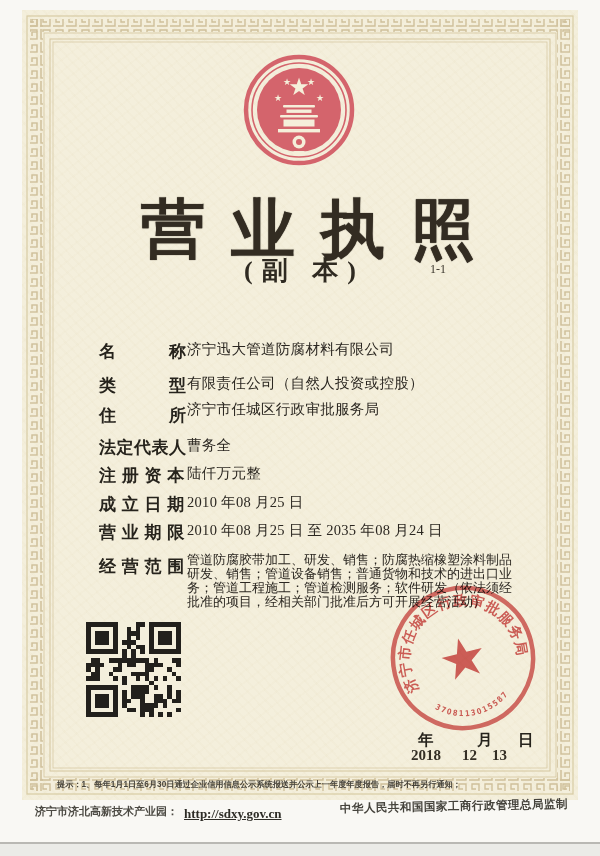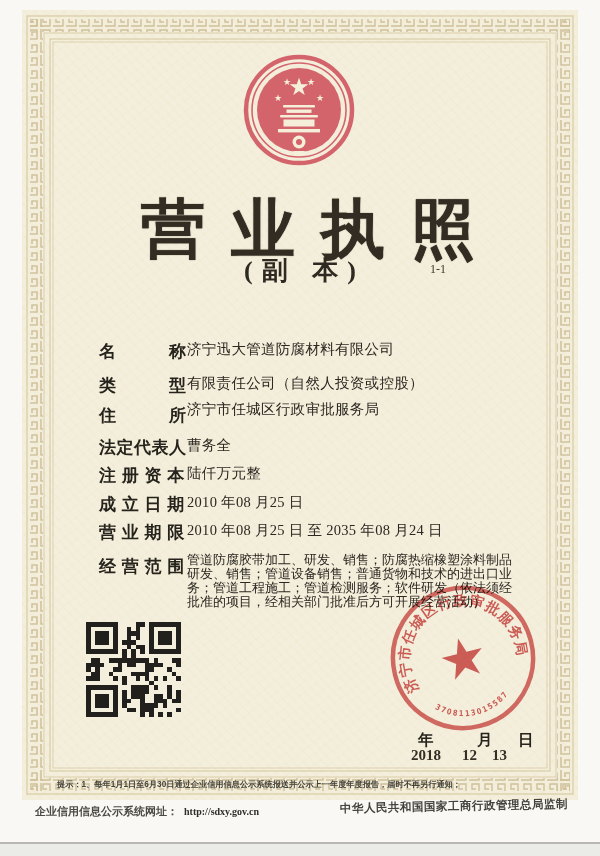--- a/index.html
+++ b/index.html
@@ -65,21 +65,21 @@
   .sn-y{left:349px;margin-left:40px;} .sn-m{left:415px;margin-left:25px;} .sn-d{left:470px;}
   
   .notice{position:absolute;color:#45423a;font-weight:600;font-size:8.2px;letter-spacing:0;white-space:nowrap;}
   .notice1{left:35px;top:769px;}
   .notice2{left:53px;top:753px;}
   
   .qr{position:absolute;left:64px;top:612px;}
   .seal{position:absolute;left:353px;top:560px;mix-blend-mode:multiply;opacity:0.88;transform:rotate(-14deg);}
   
   .footer-label{position:absolute;left:35px;top:804px;font-weight:700;font-size:11px;color:#4c4a43;}
-  .footer-url{position:absolute;left:184px;top:806px;font-family:"Liberation Serif", serif;font-weight:700;font-size:10px;color:#2e2c26;}
+  .footer-url{position:absolute;left:184px;top:806px;font-family:"Liberation Serif", serif;font-weight:700;font-size:13px;color:#2e2c26;text-decoration:underline;}
   .footer-issuer{position:absolute;left:330px;top:799px;width:238px;text-align:right;font-weight:700;font-size:11.5px;color:#45433c;transform:rotate(-1.2deg);letter-spacing:0.5px;}
   .bottom-line{position:absolute;left:0;top:842px;width:600px;height:2px;background:#b9b8b3;}
   .bottom-strip{position:absolute;left:0;top:844px;width:600px;height:12px;background:#ebebe7;}
 </style>
 </head>
 <body>
 
 <div class="paper">
 
   <svg class="border-svg" width="548" height="780" viewBox="0 0 548 780">
@@ -318,17 +318,17 @@
     <text font-size="14" font-weight="bold" fill="#cf4d4d" letter-spacing="1">
       <textPath href="#sealTopArc" startOffset="0" textLength="200" lengthAdjust="spacingAndGlyphs">济宁市任城区行政审批服务局</textPath>
     </text>
     <text font-size="8" font-weight="bold" fill="#cf4d4d" font-family="DejaVu Sans, sans-serif" letter-spacing="2">
       <textPath href="#sealBotArc" startOffset="2" textLength="82" lengthAdjust="spacingAndGlyphs">3708113015587</textPath>
     </text>
   </svg>
 
 </div>
 
-<div class="footer-label">企业信用信息公示系统网址：</div>
+<div class="footer-label">济宁市济北高新技术产业园：</div>
 <div class="footer-url">http://sdxy.gov.cn</div>
 <div class="footer-issuer">中华人民共和国国家工商行政管理总局监制</div>
 <div class="bottom-line"></div>
 <div class="bottom-strip"></div>
 
 </body></html>

